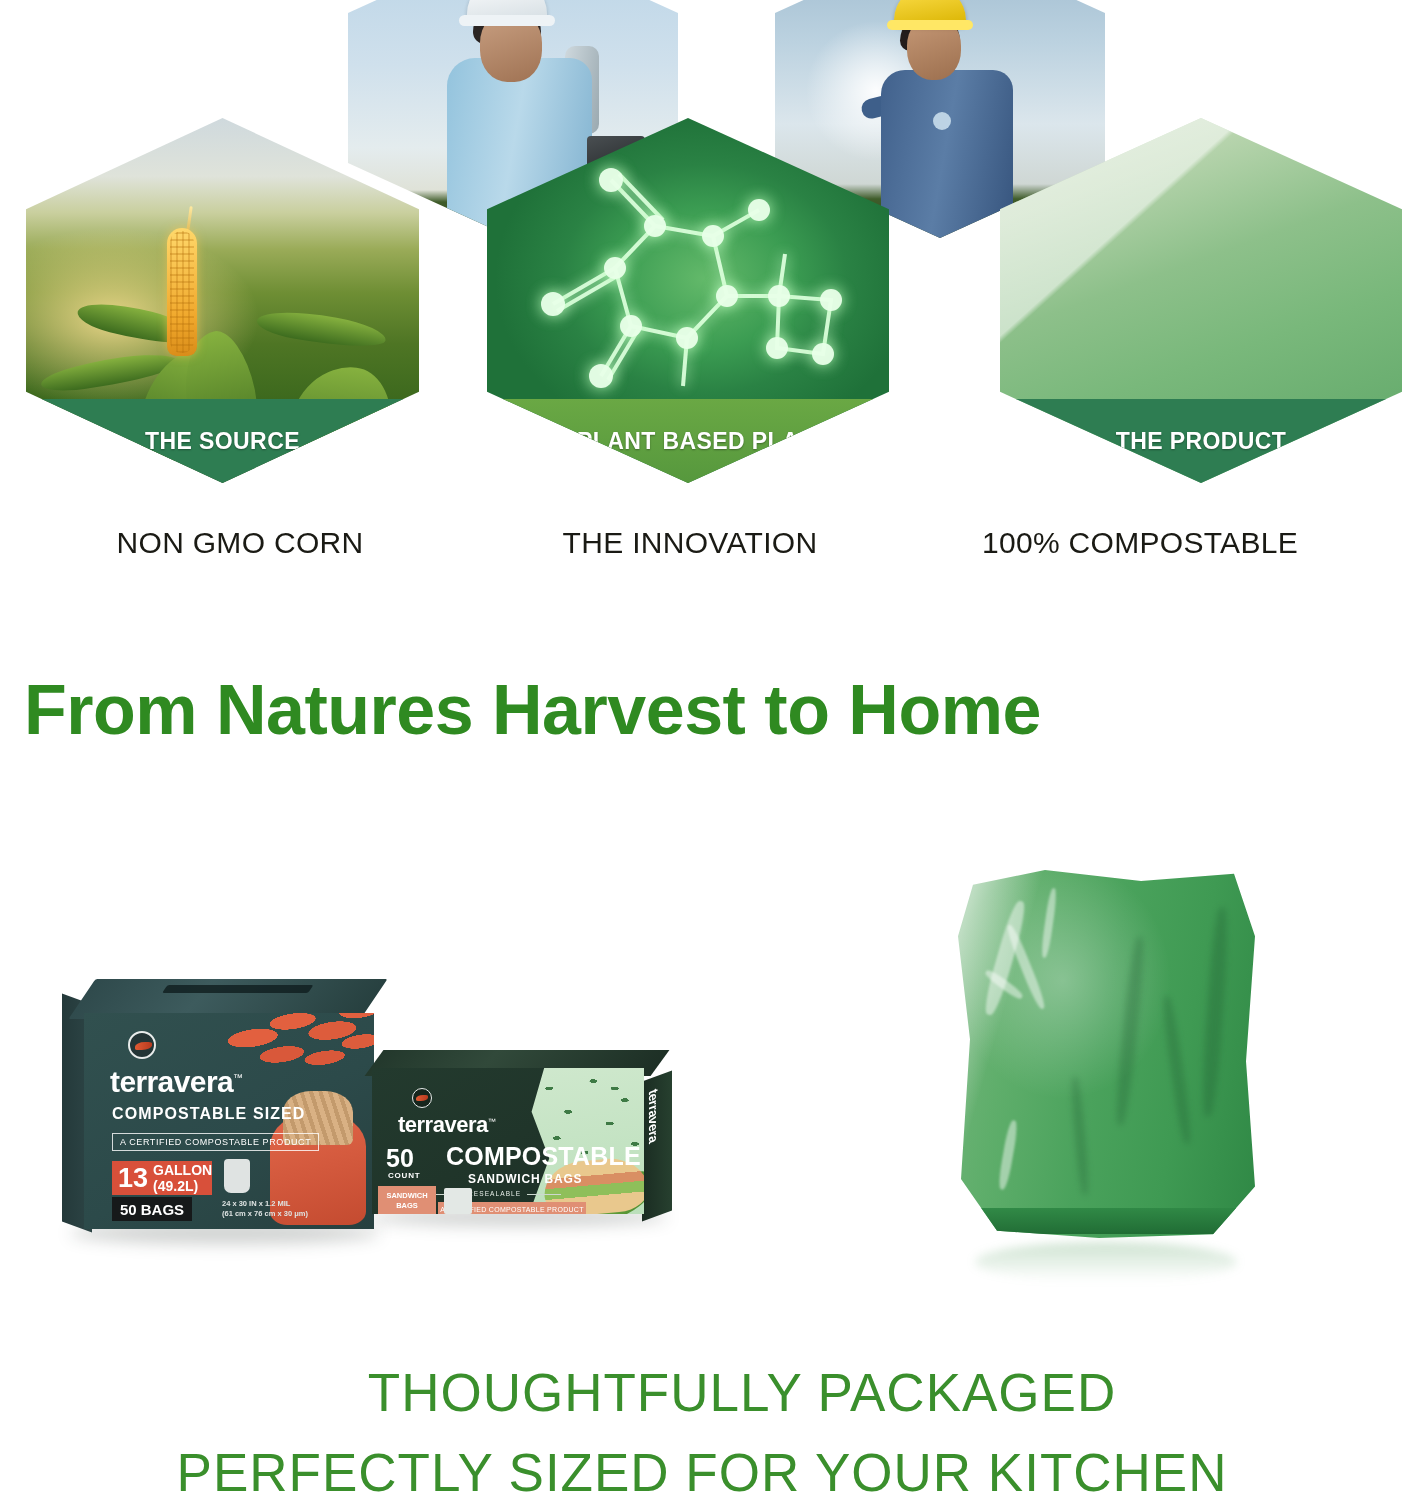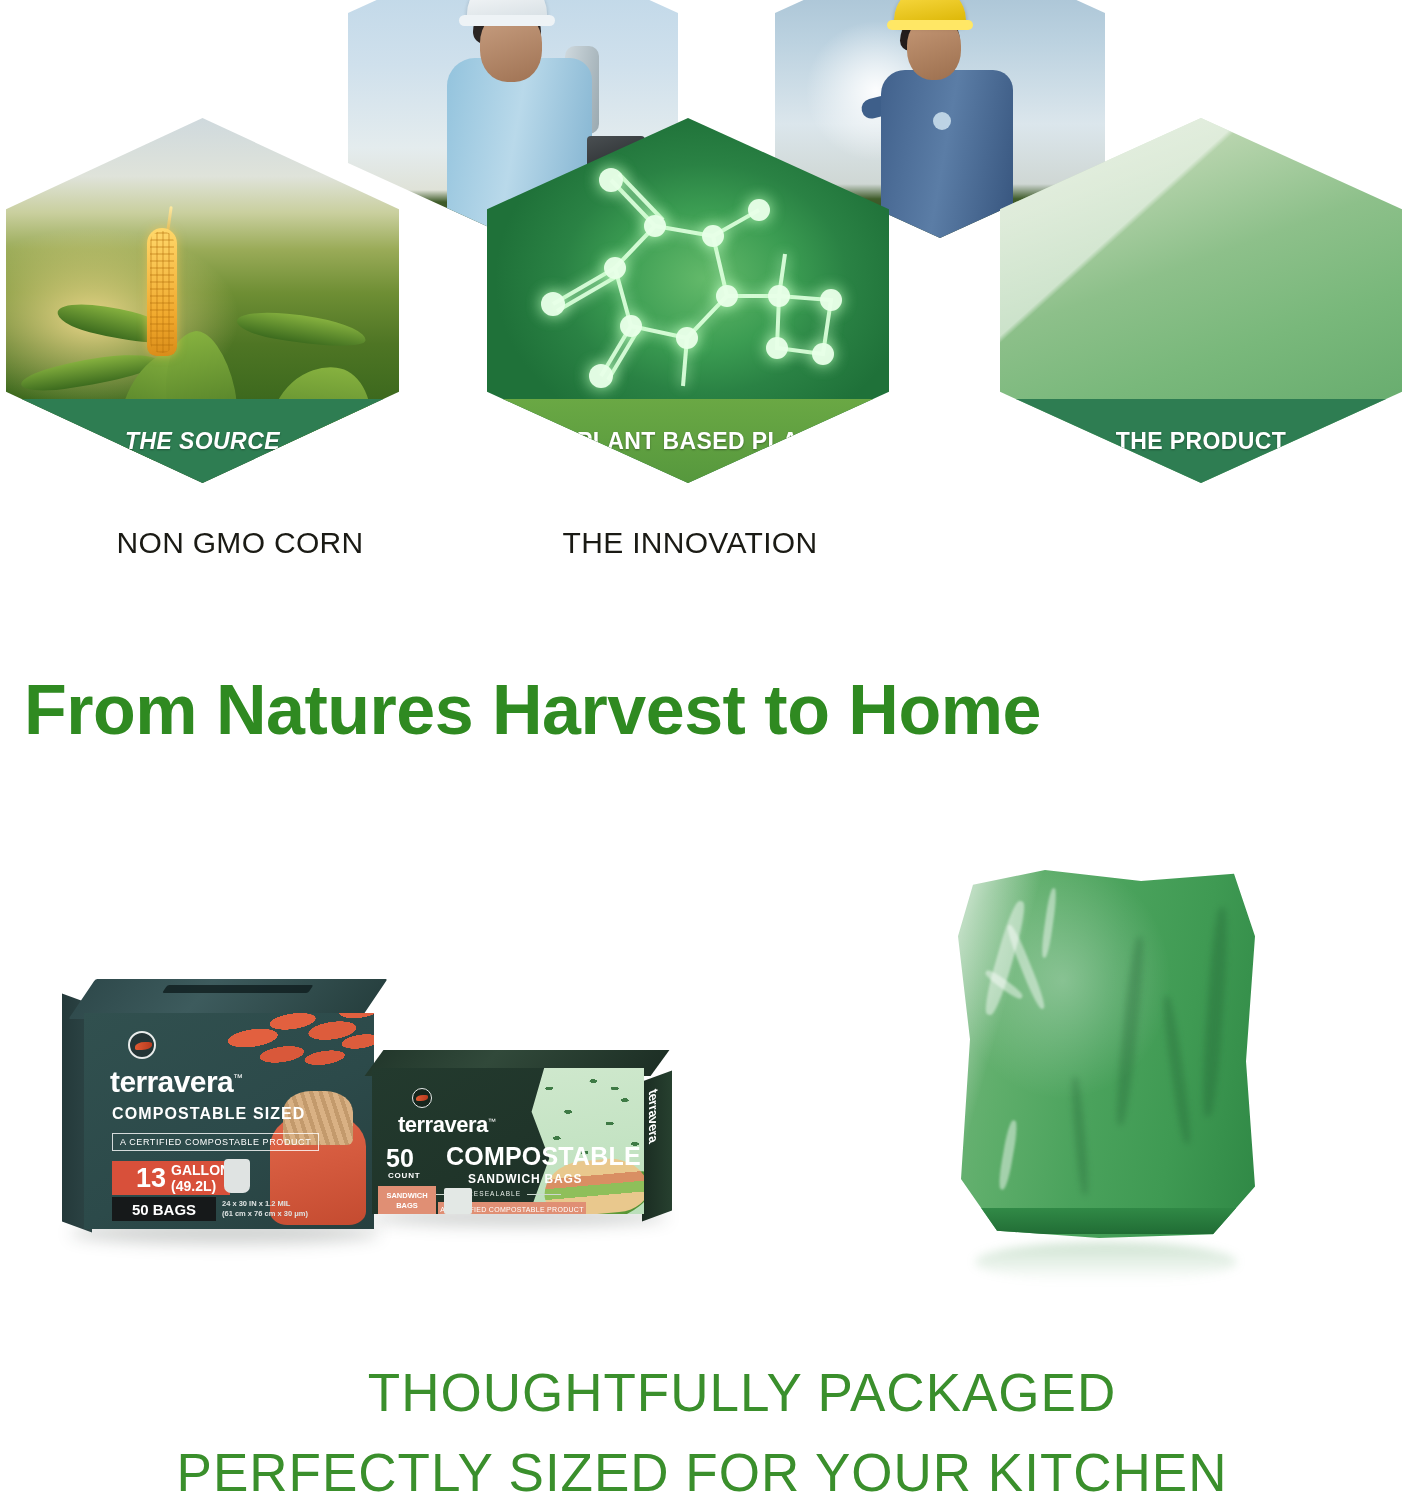--- a/index.html
+++ b/index.html
@@ -23,21 +23,21 @@
     text-shadow:0 1px 2px rgba(0,0,0,.35);
   }
   .hex-shadow{
     position:absolute;inset:0;
     clip-path:polygon(50% 0%,100% 25%,100% 75%,50% 100%,0% 75%,0% 25%);
     background:rgba(0,0,0,.16);
     filter:blur(7px);z-index:-1;
   }
 
   
-  #hex-source{left:6px;top:118px;width:393px;height:365px;font-style:italic;}
+  #hex-source{left:26px;top:118px;width:393px;height:365px;}
   #img-corn{
     background:
       radial-gradient(ellipse 60% 40% at 22% 55%, rgba(255,226,150,.85), rgba(255,226,150,0) 62%),
       linear-gradient(to bottom,
         #cfd9dd 0%, #dfe3da 16%, #c9cf9e 26%,
         #9aab58 36%, #6e8e34 48%, #4e7524 62%,
         #3e6a1e 76%, #2f551a 90%, #294a18 100%);
   }
   .corn-leaf{position:absolute;background:linear-gradient(180deg,#86b13f,#3c6b1e);border-radius:60% 40% 70% 30%/60% 50% 50% 40%;transform-origin:bottom center;}
   .cob{
@@ -168,24 +168,24 @@
   .b13-logo{position:absolute;left:44px;top:18px;width:28px;height:28px;border-radius:50%;
     background:#233536;border:2px solid #e8eceb;box-sizing:border-box;}
   .b13-logo::after{content:"";position:absolute;left:5px;top:9px;width:17px;height:8px;
     background:linear-gradient(90deg,#e05a33,#b63a1f);border-radius:60% 20% 60% 20%;}
   .b13-brand{position:absolute;left:26px;top:52px;color:#fff;font-size:30px;font-weight:bold;letter-spacing:-.6px;}
   .b13-tm{font-size:10px;vertical-align:super;font-weight:normal;}
   .b13-sub{position:absolute;left:28px;top:92px;color:#fff;font-size:16px;font-weight:bold;letter-spacing:1.1px;}
   .b13-cert{position:absolute;left:28px;top:120px;padding:3px 7px;border:1px solid rgba(255,255,255,.8);
     color:#fff;font-size:9px;letter-spacing:.6px;white-space:nowrap;}
   .b13-gal{position:absolute;left:28px;top:148px;width:100px;height:34px;background:#d8503a;
-    display:flex;align-items:center;padding-left:18px;}
+    display:flex;align-items:center;}
   .b13-gal-num{color:#fff;font-size:27px;font-weight:bold;margin-left:6px;line-height:1;}
   .b13-gal-txt{color:#fff;font-size:14px;font-weight:bold;line-height:1.15;margin-left:5px;}
-  .b13-bags{position:absolute;left:28px;top:184px;width:104px;height:24px;background:#16191a;
+  .b13-bags{position:absolute;left:28px;top:184px;width:80px;height:24px;background:#16191a;
     display:flex;align-items:center;justify-content:center;color:#fff;font-size:15px;font-weight:bold;}
   .b13-bagicon{position:absolute;left:140px;top:146px;width:26px;height:34px;background:#dfe3e2;
     border-radius:4px 4px 7px 7px;}
   .b13-dims{position:absolute;left:138px;top:186px;color:#dfe4e3;font-size:7.5px;line-height:1.35;font-weight:bold;white-space:nowrap;}
 
   
   #box-sw{position:absolute;left:360px;top:242px;width:312px;height:150px;}
   .sw-top{position:absolute;left:14px;top:-22px;width:286px;height:26px;
     background:linear-gradient(100deg,#23382c,#31493a 40%,#1d2f25);transform:skewX(-36deg);}
   .sw-face{position:absolute;left:12px;top:-4px;width:272px;height:146px;
@@ -375,20 +375,21 @@
     <div class="hex-clip">
       <div class="hex-img" id="img-product"></div>
       <div class="hex-band" style="background:#2e7d52;font-size:23px;">
         <span>THE PRODUCT</span>
       </div>
     </div>
   </div>
 
   <div class="hex-caption" id="cap-1">THE INNOVATION</div>
   <div class="hex-caption" id="cap-0">NON GMO CORN</div>
+  <div class="hex-caption" id="cap-2">100% COMPOSTABLE</div>
 </div>
 
 <div id="headline">From Natures Harvest to Home</div>
 
 <div id="product-section">
 
   <div class="box-shadow" style="left:70px;top:392px;width:310px;height:22px;"></div>
   <div class="box-shadow" style="left:368px;top:378px;width:300px;height:18px;"></div>
 
   <div id="box-13">

